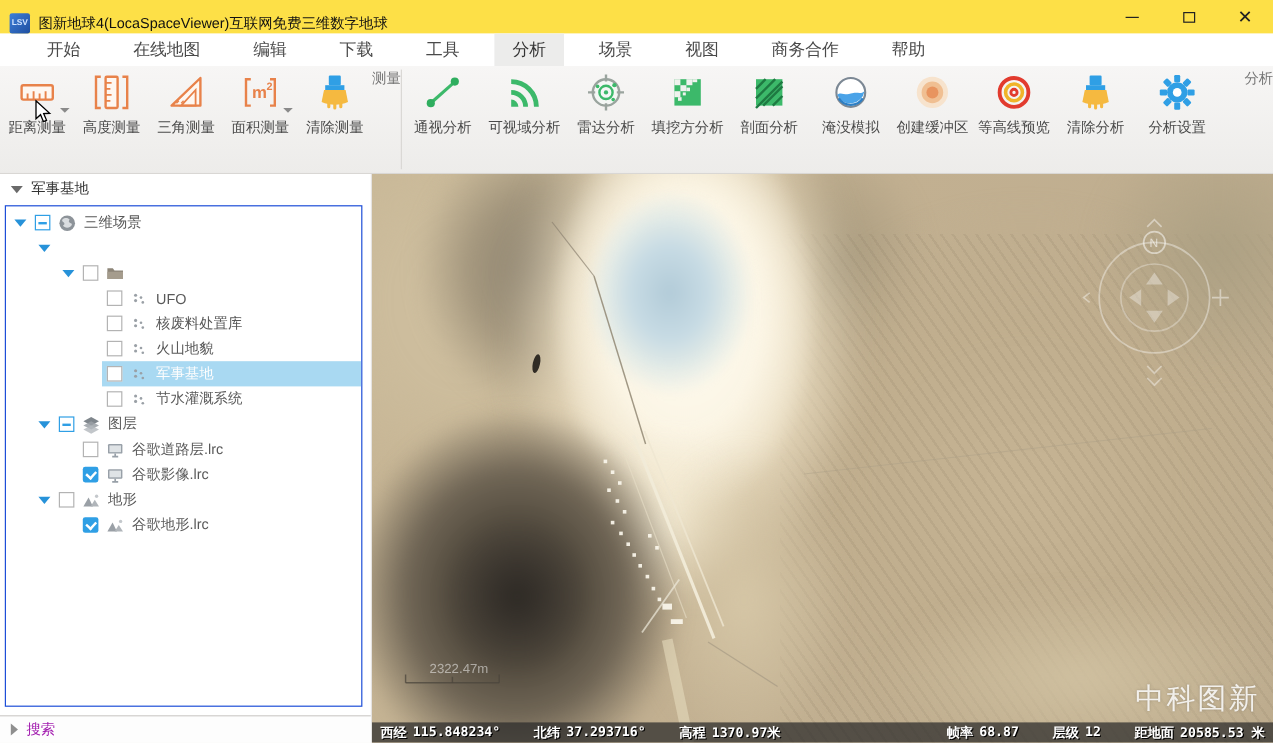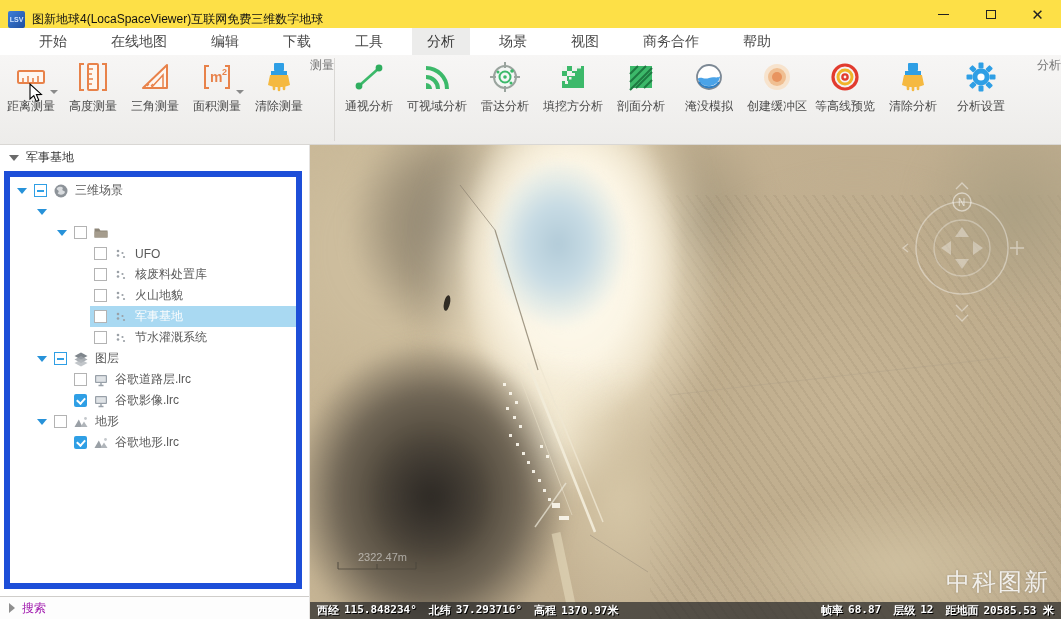--- a/index.html
+++ b/index.html
@@ -42,21 +42,21 @@
   
   .main { display:flex; height:474px; }
   .sidebar { width:310px; background:#fff; display:flex; flex-direction:column;
     border-right:1px solid #e4e2e0; }
   .panel-header { height:25px; display:flex; align-items:center; padding-left:9px;
     font-size:12px; color:#333; flex:none; }
   .tri-d-gray { width:0; height:0; border-left:5px solid transparent; border-right:5px solid transparent;
     border-top:6px solid #6a6a6a; margin-right:7px; }
   .tri-r-gray { width:0; height:0; border-top:5px solid transparent; border-bottom:5px solid transparent;
     border-left:6px solid #8f8f8f; margin-right:7px; }
-  .tree-frame { flex:1; margin:1px 7px 7px 4px; border:6px solid #1d4ed8; background:#fff;
+  .tree-frame { flex:1; margin:1px 7px 7px 4px; border:1px solid #1d4ed8; background:#fff;
     overflow:hidden; padding-top:3px; }
   .tree-row { height:21px; display:flex; align-items:stretch; font-size:12px; color:#595959; }
   .sp { flex:none; }
   .exp { width:16px; flex:none; display:flex; align-items:center; justify-content:center; }
   .tri-d-blue { width:0; height:0; border-left:5px solid transparent; border-right:5px solid transparent;
     border-top:6px solid #2792d9; }
   .row-body { flex:1; display:flex; align-items:center; gap:6px; padding:0 4px; }
   .tree-row.selected .row-body { background:#a9d9f2; color:#fdfdfd; }
   .checkbox { width:13px; height:13px; flex:none; position:relative; }
   .cb-un { border:1px solid #b3b3b3; background:#fff; }
@@ -102,21 +102,21 @@
     background:radial-gradient(closest-side,#2e2a25,rgba(46,42,37,0) 75%); }
   .t-botright { left:420px; top:345px; width:340px; height:150px; filter:blur(9px);
     background:radial-gradient(closest-side,#cfc0a0,rgba(207,192,160,0)); }
   .overlay-svg { position:absolute; inset:0; }
   .watermark { position:absolute; right:11px; bottom:21px; font-size:24px; letter-spacing:2px;
     color:rgba(255,255,255,.85); text-shadow:0 0 2px rgba(120,110,90,.6); }
   .statusbar { position:absolute; left:0; right:0; bottom:0; height:17px;
     background:rgba(42,42,42,.72); color:#fff; display:flex; align-items:center;
     justify-content:space-between; padding:0 7px; font-family:"DejaVu Sans Mono",monospace;
     font-size:11px; font-weight:bold; text-shadow:1px 1px 0 #000; }
-  .sb-left,.sb-right { display:flex; gap:12px; white-space:nowrap; }
+  .sb-left,.sb-right { display:flex; gap:28px; white-space:nowrap; }
   .sb-seg { display:flex; gap:5px; }
   .hidden-defs { position:absolute; width:0; height:0; overflow:hidden; }
 </style>
 </head>
 <body>
 
 <svg class="hidden-defs" aria-hidden="true">
   <defs>
     <symbol id="i-ruler-h" viewBox="0 0 34 34">
       <rect x="4" y="11" width="26" height="12" rx="1.5" fill="#fef7f1" stroke="#e8824a" stroke-width="2"></rect>

